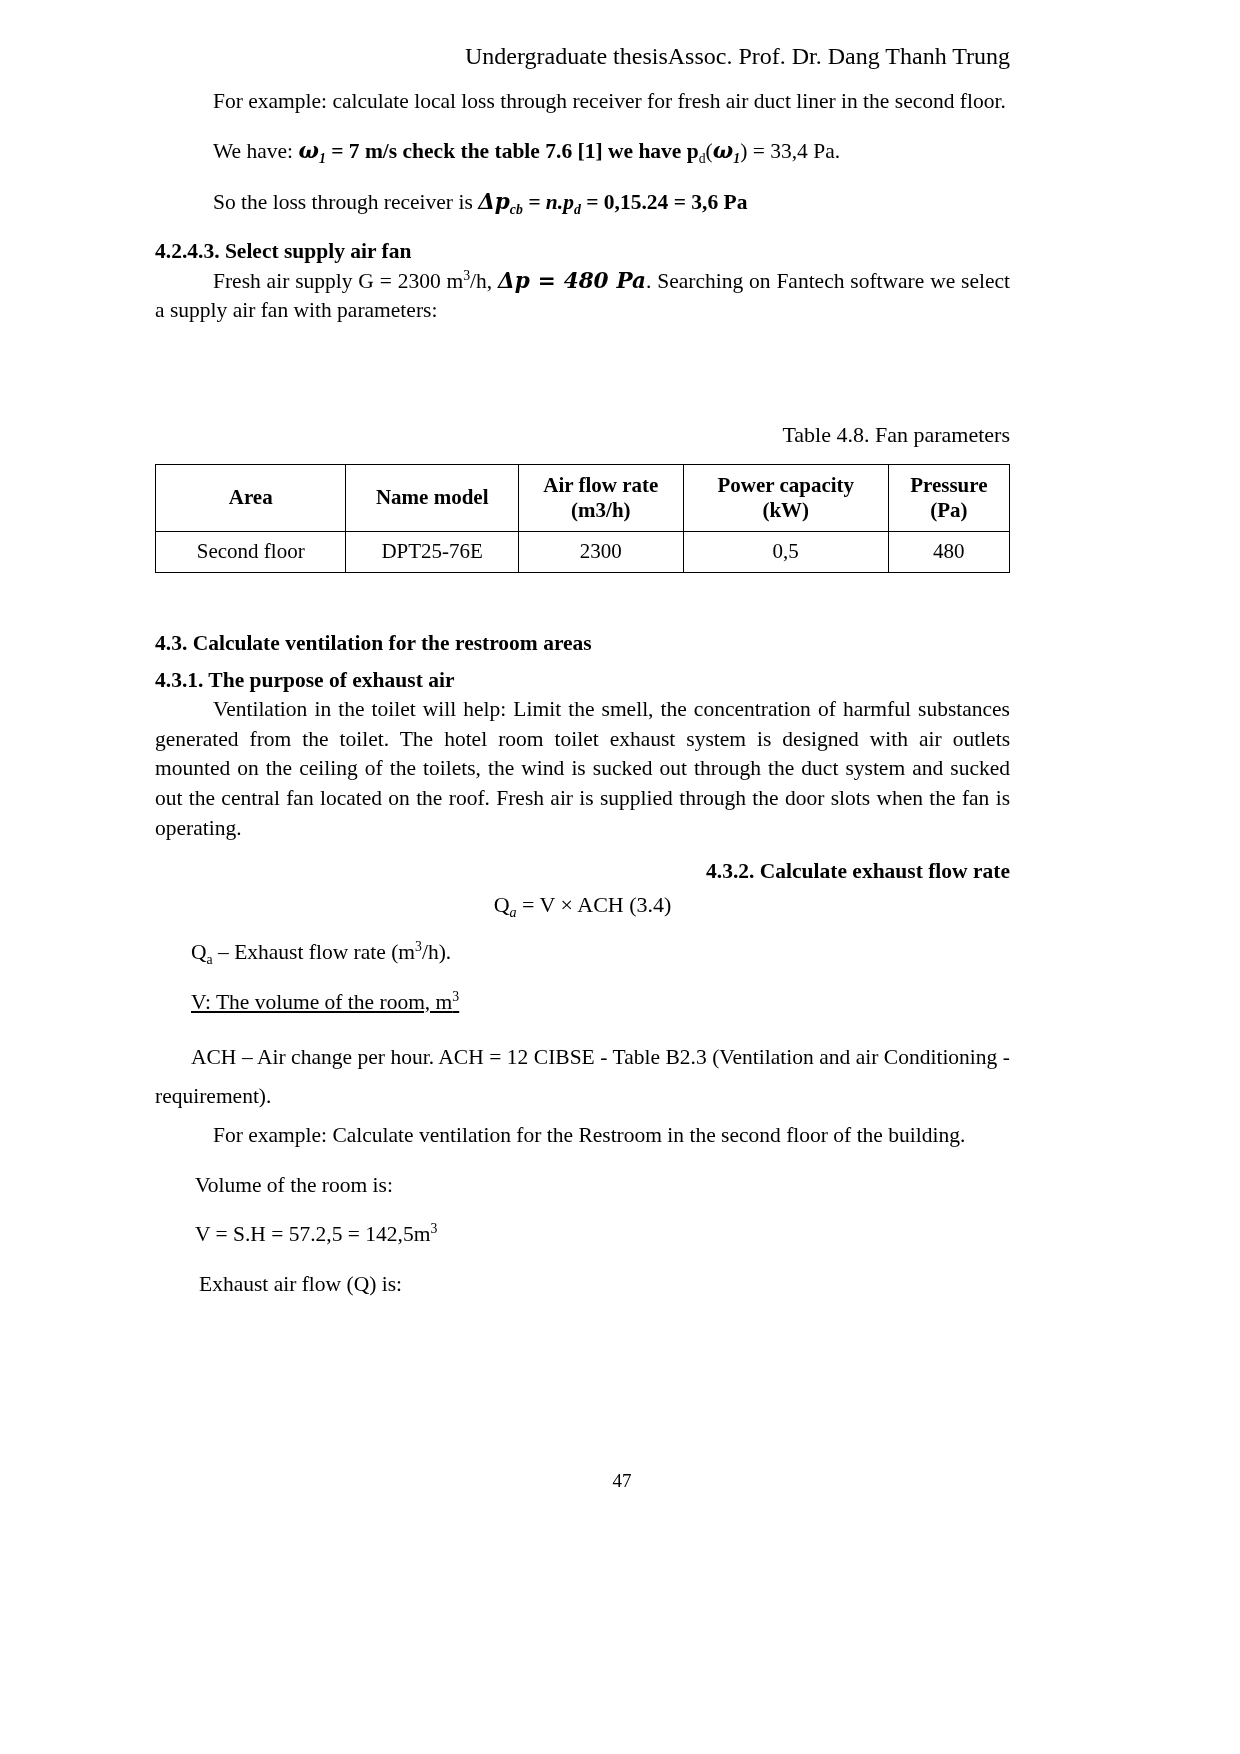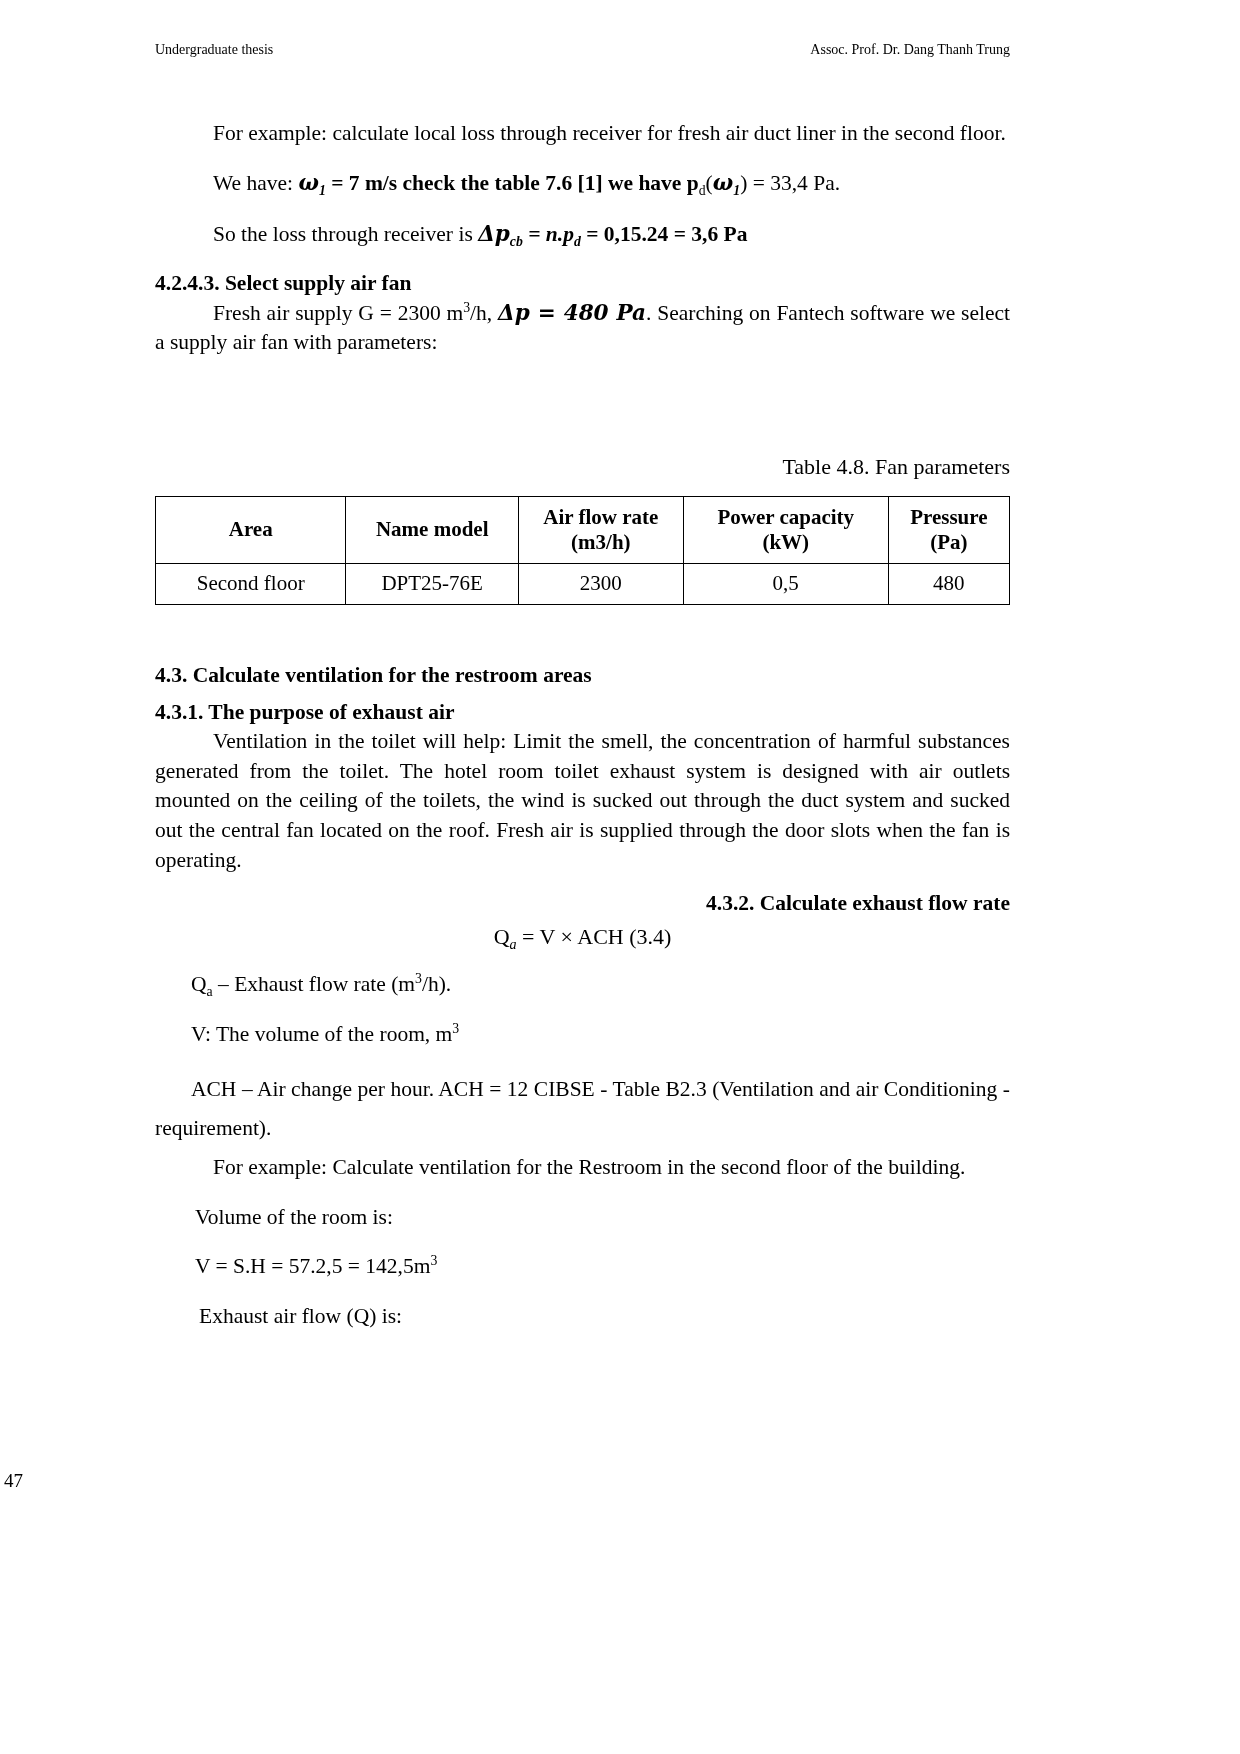--- a/index.html
+++ b/index.html
@@ -19,25 +19,25 @@
   .inner {
     position: absolute;
     left: 155px;
     top: 42px;
     width: 855px;
   }
 
   
   .runhead {
     display: flex;
-    justify-content: space-between;
+    justify-content: flex-end;
     align-items: baseline;
-    font-size: 14px;
+    font-size: 24px;
     line-height: 1.2;
-    margin-bottom: 60px;
+    margin-bottom: 16px;
   }
   .runhead .left  { white-space: nowrap; }
   .runhead .right { white-space: nowrap; }
 
   
   p {
     margin: 0;
     font-size: 21.5px;
     line-height: 1.38;
     text-align: justify;
@@ -112,20 +112,21 @@
   col.c3 { width: 19.3%; }
   col.c4 { width: 24.0%; }
   col.c5 { width: 14.2%; }
 
   
   .folio {
     position: absolute;
     left: 4px;
     right: 0;
     top: 1470px;
+    text-align: center;
     font-size: 19px;
     font-family: "Liberation Serif", "DejaVu Serif", serif;
   }
 
   .block-gap-1 { height: 26px; }
   .block-gap-2 { height: 30px; }
 </style>
 </head>
 <body>
 
@@ -211,21 +212,21 @@
     <h3 class="heading" style="margin-top:14px;text-align:right;">4.3.2. Calculate exhaust flow rate</h3>
 
     <div class="eqcenter">
       <span>Q</span><sub class="mi">a</sub><span> = V × ACH (3.4)</span>
     </div>
 
     <p class="gap nojust" style="text-indent:36px;">
       <span>Q</span><sub>a</sub><span> – Exhaust flow rate (m</span><sup>3</sup><span>/h).</span>
     </p>
 
-    <p class="gap nojust" style="text-indent:36px;">
+    <p class="gap nojust" style="text-indent:36px;text-decoration:underline;">
       <span>V: The volume of the room, m</span><sup>3</sup>
     </p>
 
     <p class="gap" style="text-indent:36px; line-height:1.85;">ACH – Air change per hour. ACH = 12 CIBSE - Table B2.3 (Ventilation and air Conditioning - requirement).</p>
 
     <p class="indent gap-sm">For example: Calculate ventilation for the Restroom in the second floor of the building.</p>
 
     <p class="gap nojust" style="text-indent:40px;">Volume of the room is:</p>
 
     <p class="gap nojust" style="text-indent:40px;">

